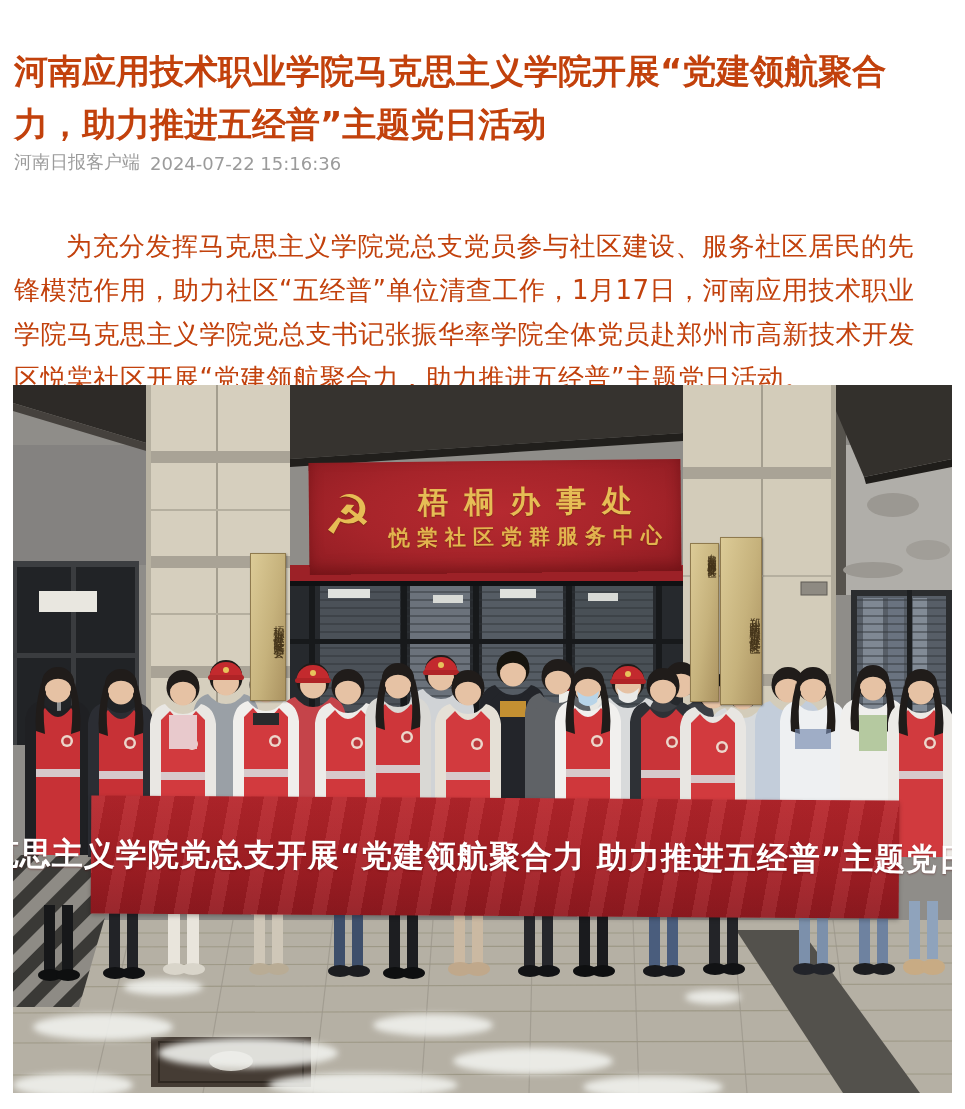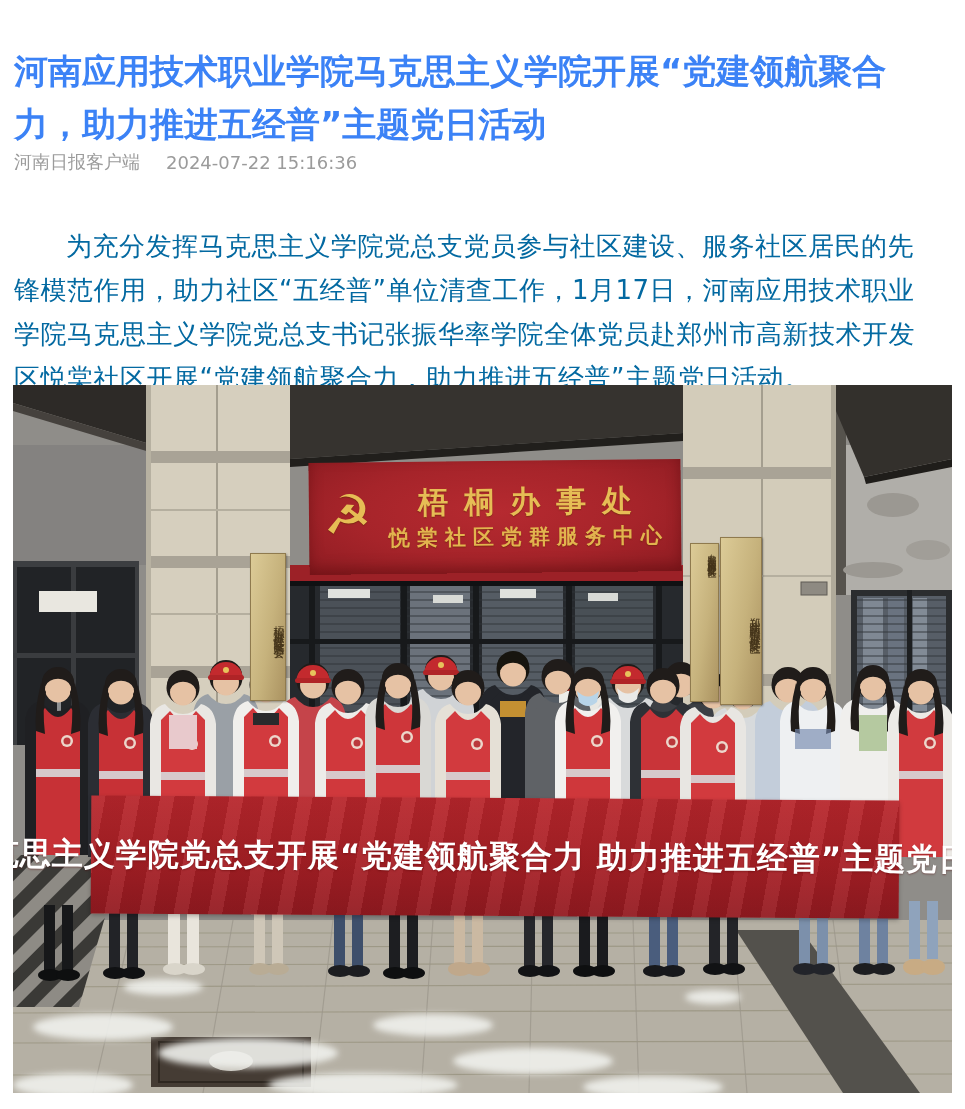--- a/index.html
+++ b/index.html
@@ -2,25 +2,25 @@
 <html><head>
 <meta charset="utf-8">
 <style>
   html,body{margin:0;padding:0;background:#ffffff;}
   body{width:965px;height:1109px;position:relative;overflow:hidden;
        font-family:"DejaVu Sans","Liberation Sans",sans-serif;}
   .abs{position:absolute;}
 
   
   #title{left:14px;top:22px;width:905px;font-size:34px;line-height:53px;
-         font-weight:700;color:#3b82f6;letter-spacing:0;}
+         font-weight:700;color:#c2410c;letter-spacing:0;}
   #meta{left:14px;top:150px;width:920px;font-size:18px;color:#9b9b9b;
-        display:flex;gap:26px;align-items:center;}
+        display:flex;gap:10px;align-items:flex-end;}
   #body-text{left:14px;top:198px;width:924px;font-size:26px;line-height:44px;
-        color:#0369a1;text-indent:2em;letter-spacing:.5px;}
+        color:#c2410c;text-indent:2em;letter-spacing:.5px;}
 
   
   #photo{left:13px;top:385px;width:939px;height:708px;background:#8f8d89;overflow:hidden;}
   #scene{position:absolute;left:0;top:0;}
 
   
   #entrance-sign{left:296px;top:76px;width:372px;height:112px;
      background:radial-gradient(ellipse at 50% 45%, #b62a30 0%, #a6242a 55%, #8e1c22 100%);
      transform:rotate(-.6deg);display:flex;align-items:center;justify-content:center;gap:10px;
      box-shadow:inset 0 -6px 14px rgba(60,0,0,.35);}

